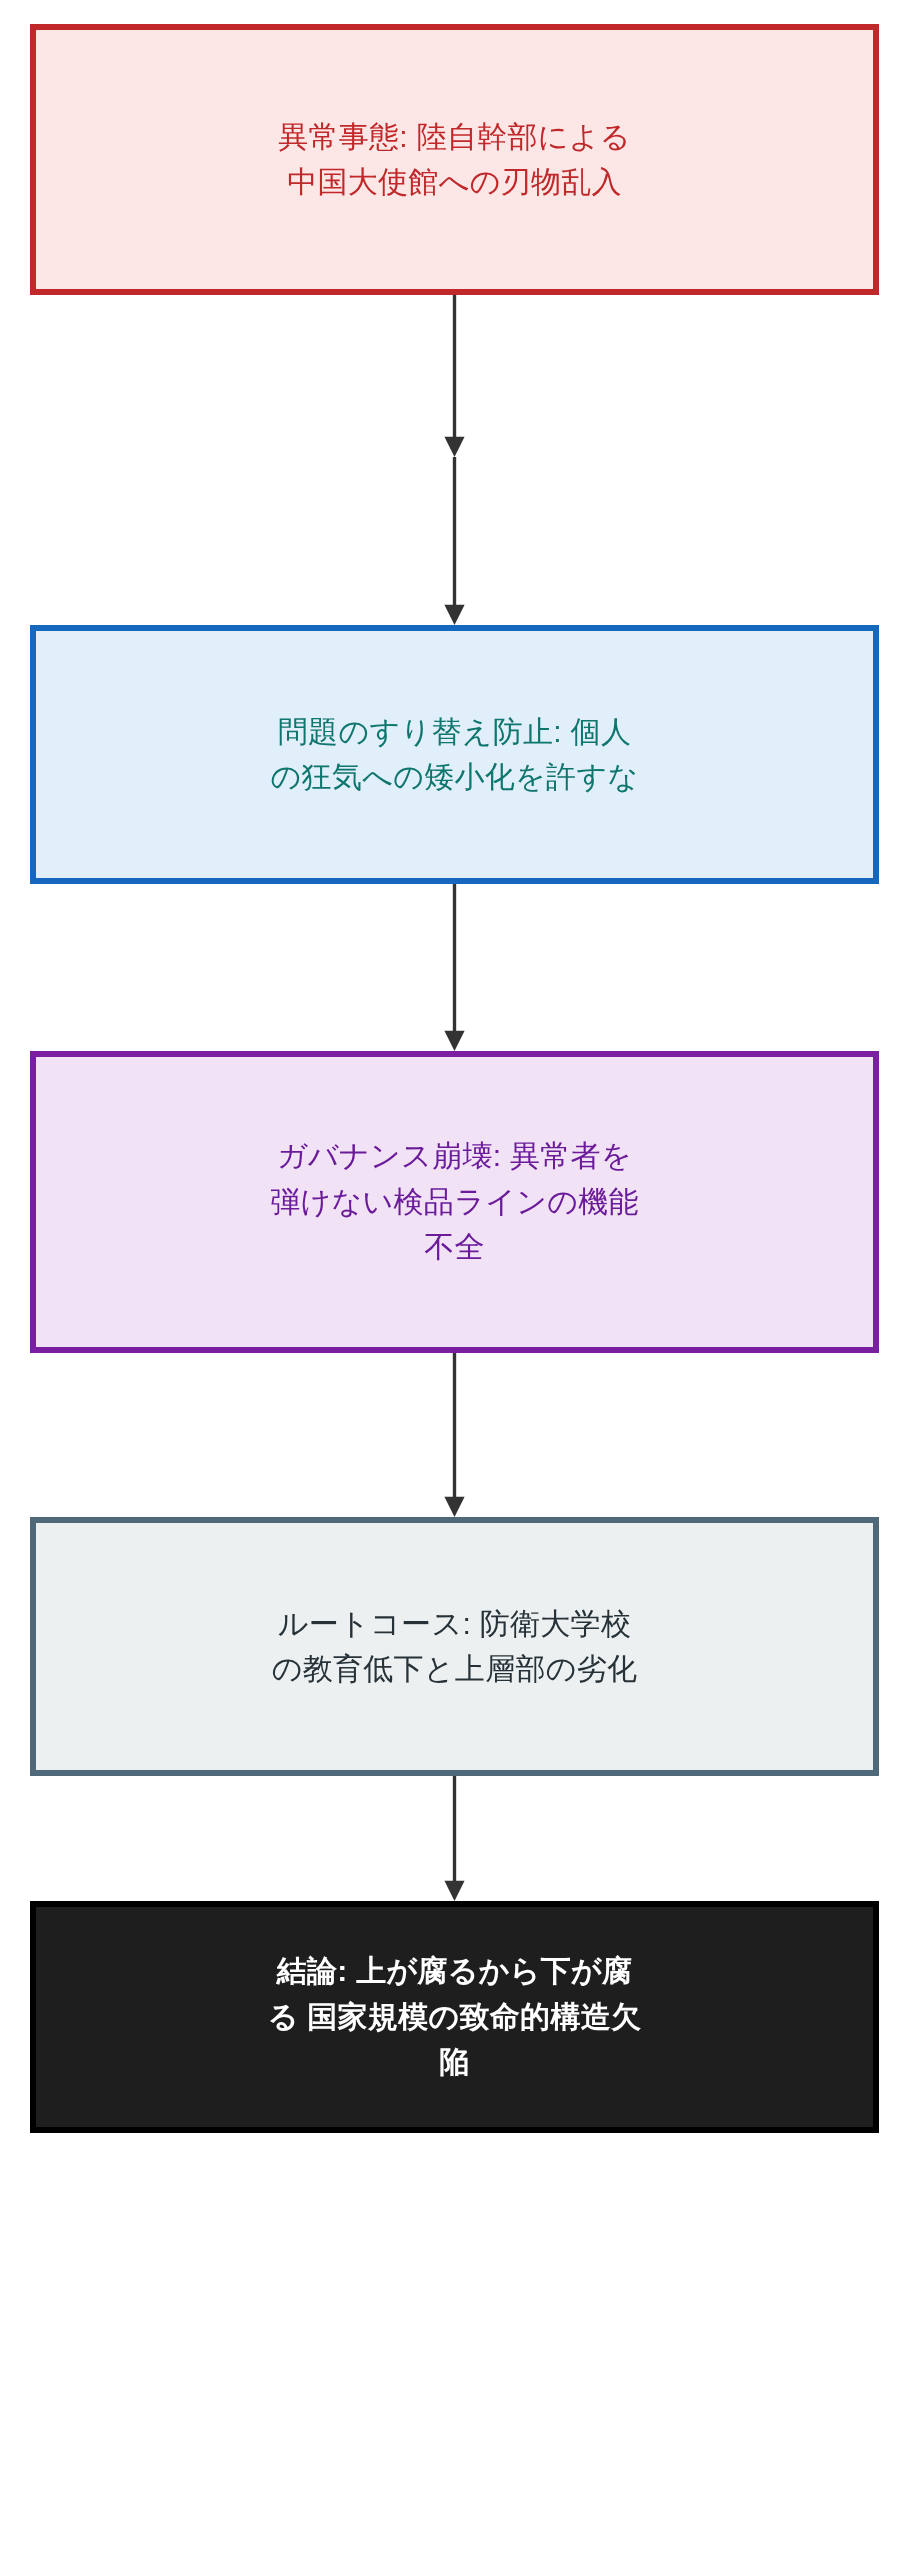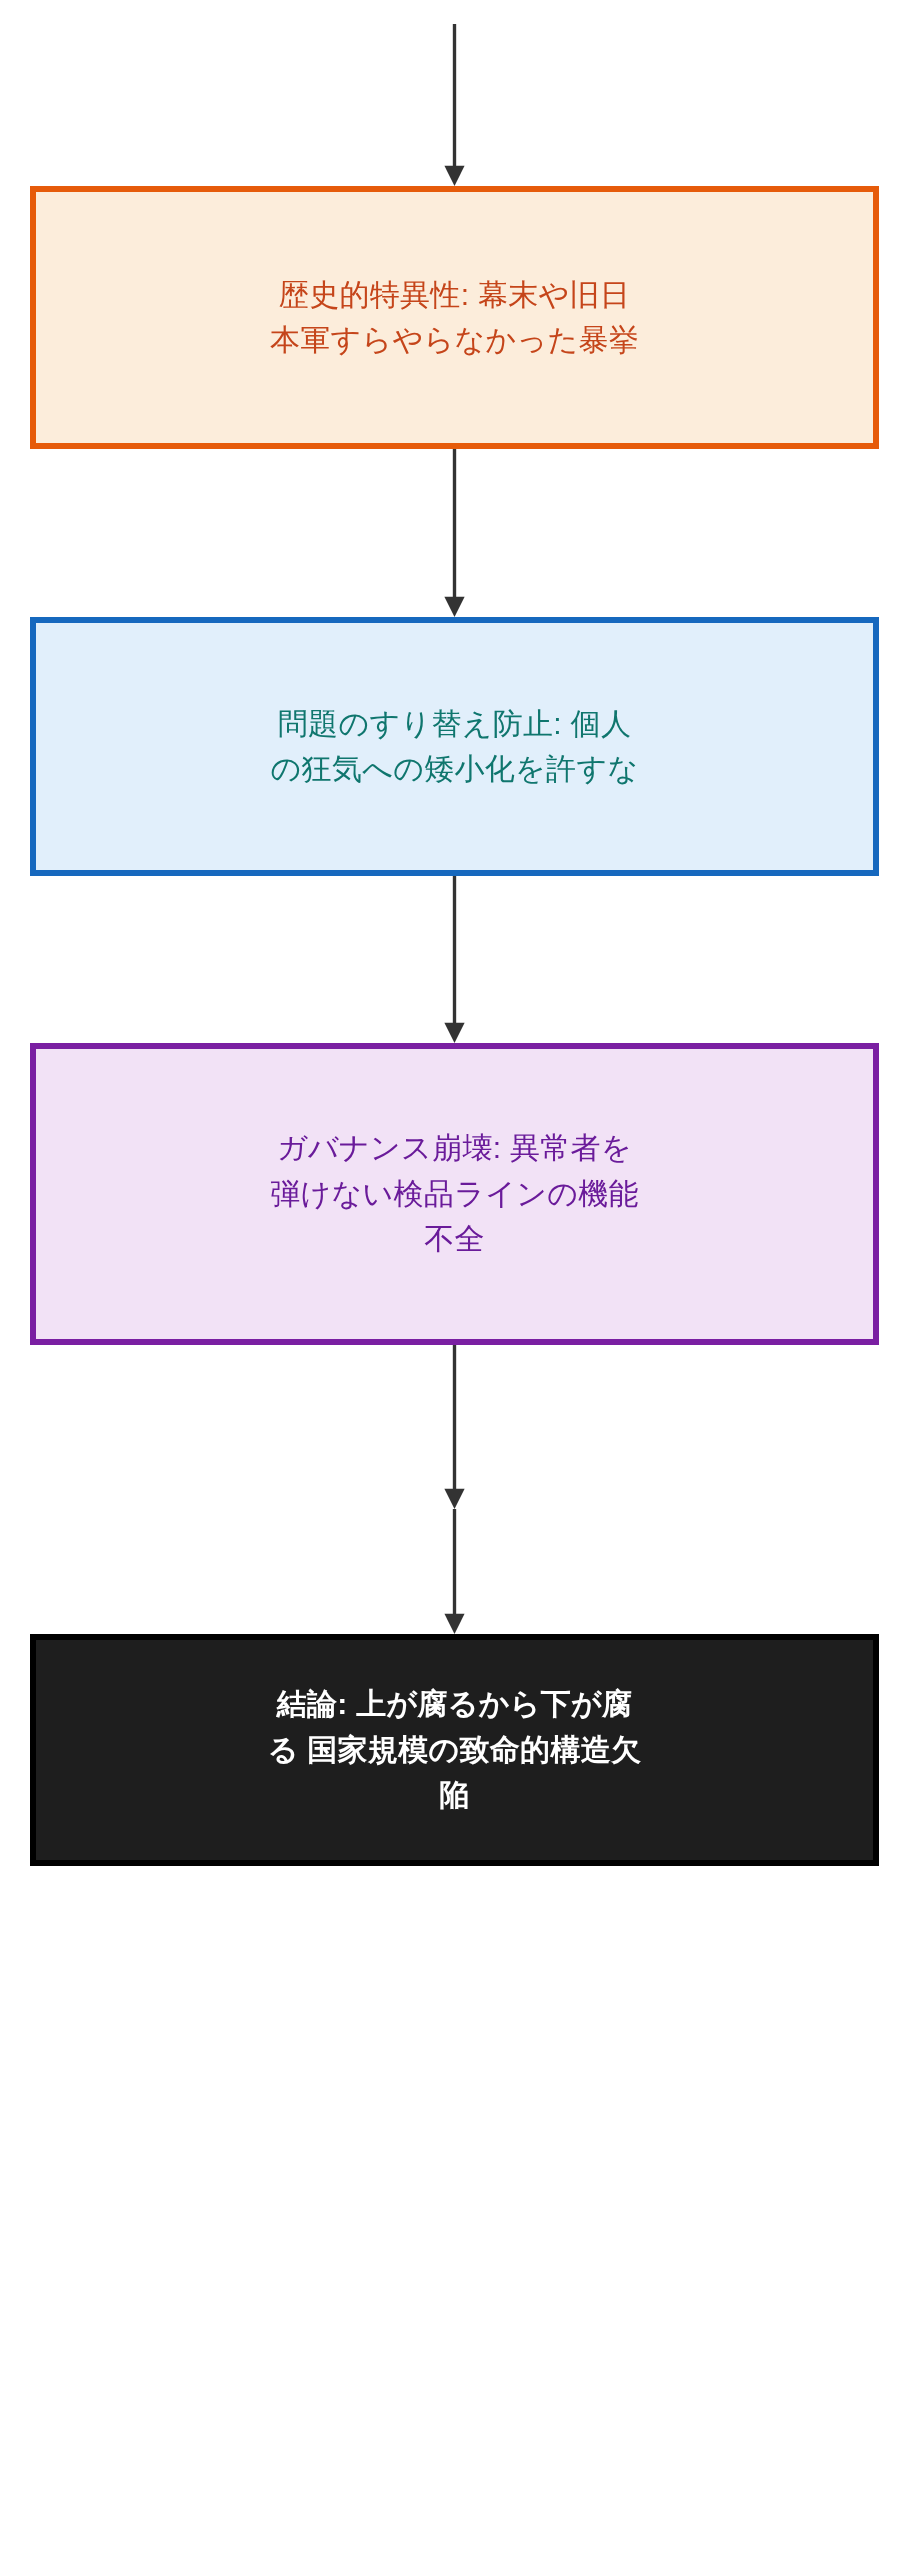--- a/index.html
+++ b/index.html
@@ -116,32 +116,32 @@
   .pad-top { height: 23.6px; width: 100%; }
   .pad-bottom { height: 100px; width: 100%; }
 </style>
 </head>
 <body>
 
 <div id="flow">
 
   <div class="pad-top"></div>
 
+  <div class="node node-incident">
+    <span class="node-label">異常事態: 陸自幹部による
+中国大使館への刃物乱入</span>
+  </div>
 
   <div class="edge edge-1">
     <svg width="27" height="162" viewBox="0 0 40 241" aria-hidden="true">
       <line x1="20" y1="0" x2="20" y2="213" stroke="#333333" stroke-width="5"></line>
       <polygon points="20,241 5,211 35,211" fill="#333333"></polygon>
     </svg>
   </div>
 
-  <div class="node node-history">
-    <span class="node-label">歴史的特異性: 幕末や旧日
-本軍すらやらなかった暴挙</span>
-  </div>
 
   <div class="edge edge-2">
     <svg width="27" height="168" viewBox="0 0 40 249" aria-hidden="true">
       <line x1="20" y1="0" x2="20" y2="221" stroke="#333333" stroke-width="5"></line>
       <polygon points="20,249 5,219 35,219" fill="#333333"></polygon>
     </svg>
   </div>
 
   <div class="node node-framing">
     <span class="node-label">問題のすり替え防止: 個人
@@ -161,20 +161,24 @@
 不全</span>
   </div>
 
   <div class="edge edge-4">
     <svg width="27" height="164" viewBox="0 0 40 243" aria-hidden="true">
       <line x1="20" y1="0" x2="20" y2="215" stroke="#333333" stroke-width="5"></line>
       <polygon points="20,243 5,213 35,213" fill="#333333"></polygon>
     </svg>
   </div>
 
+  <div class="node node-rootcause">
+    <span class="node-label">ルートコース: 防衛大学校
+の教育低下と上層部の劣化</span>
+  </div>
 
   <div class="edge edge-5">
     <svg width="27" height="125" viewBox="0 0 40 186" aria-hidden="true">
       <line x1="20" y1="0" x2="20" y2="158" stroke="#333333" stroke-width="5"></line>
       <polygon points="20,186 5,156 35,156" fill="#333333"></polygon>
     </svg>
   </div>
 
   <div class="node node-conclusion">
     <span class="node-label">結論: 上が腐るから下が腐

